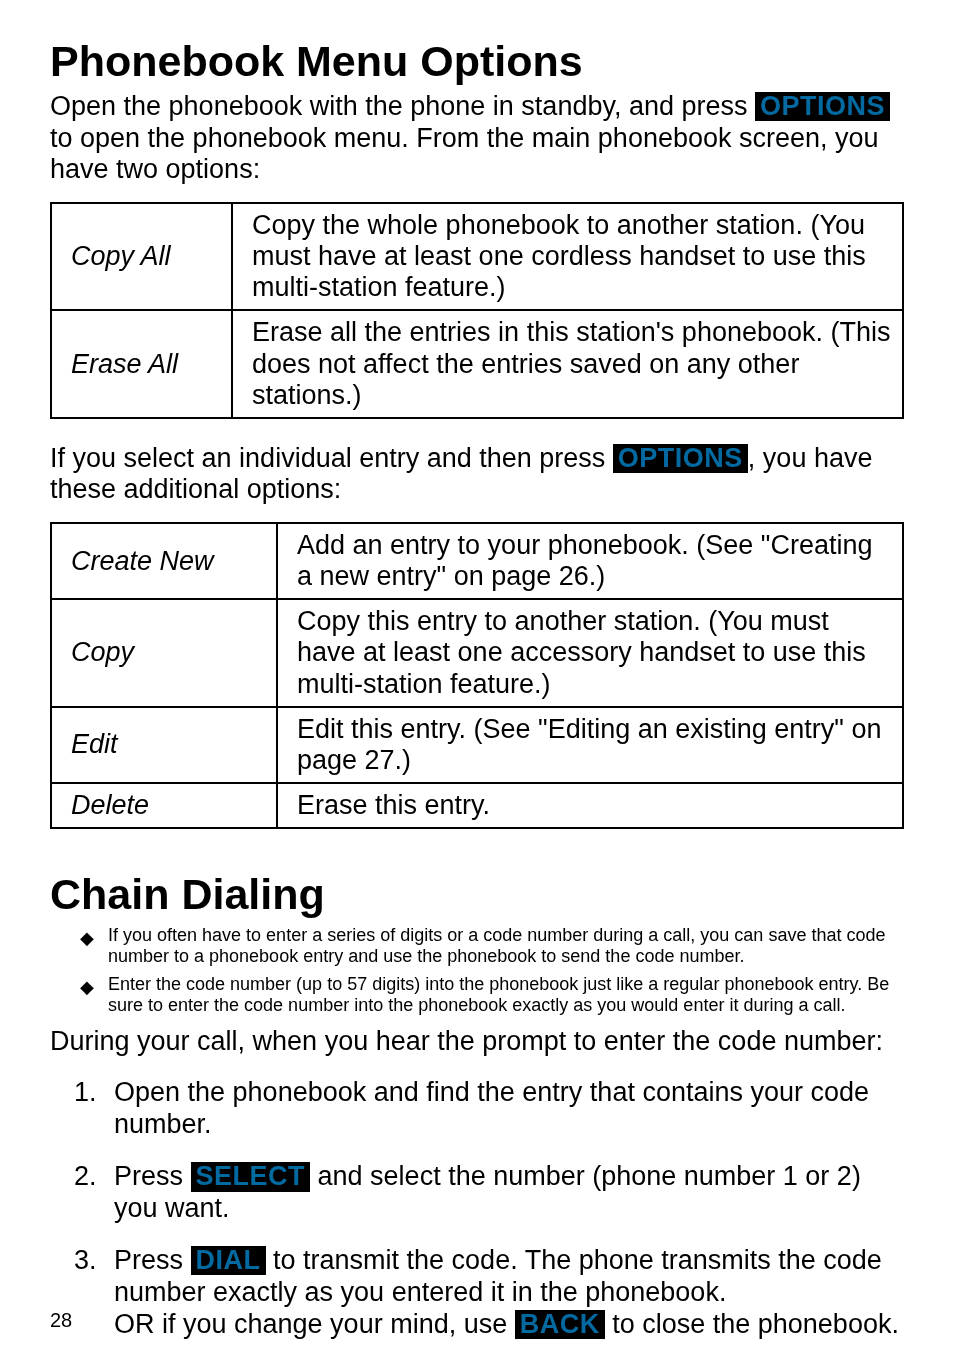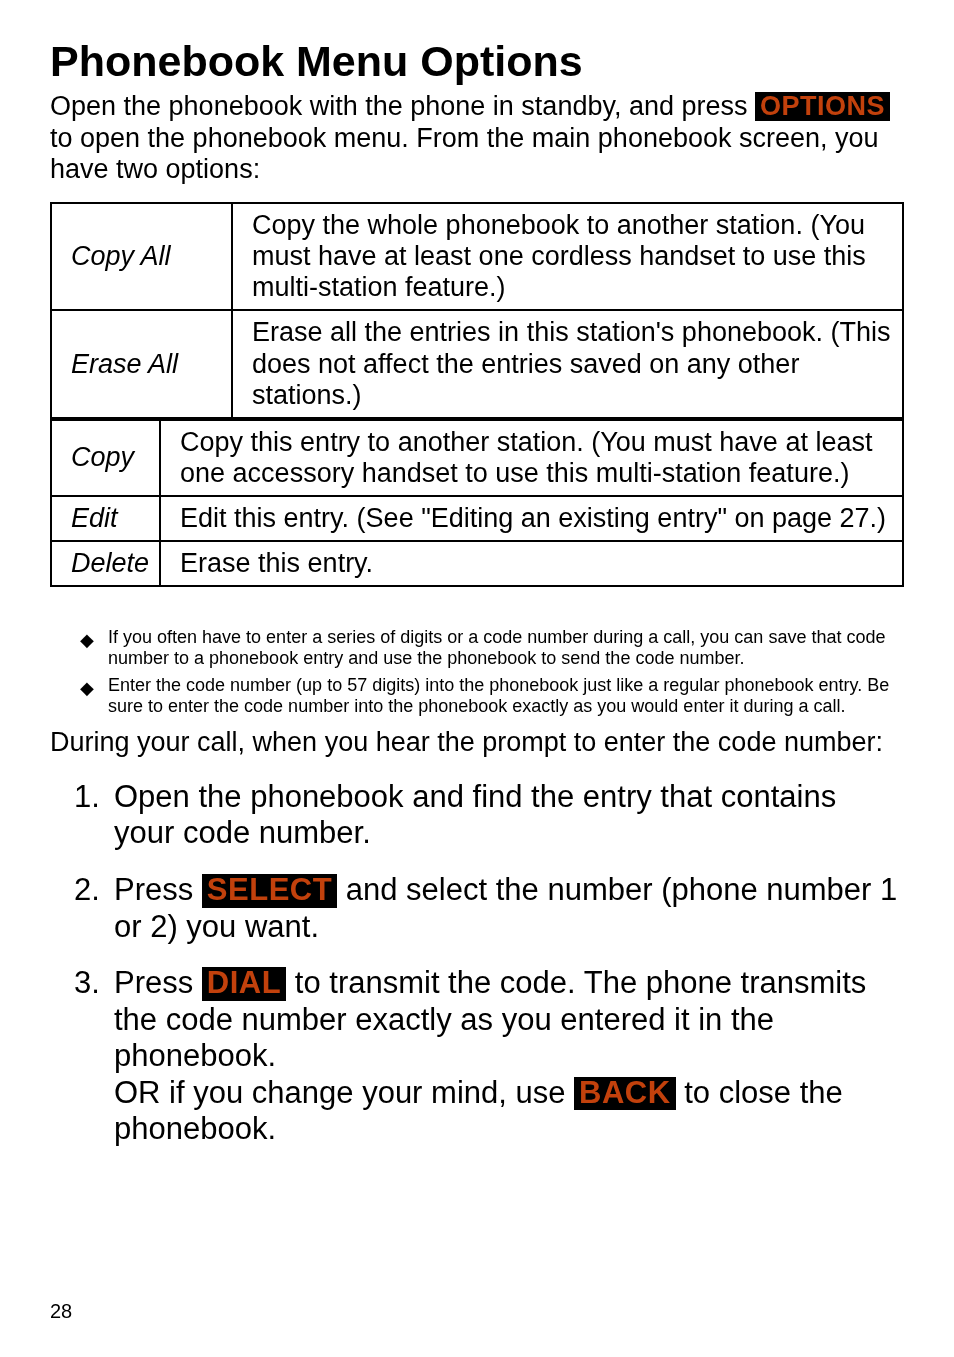--- a/index.html
+++ b/index.html
@@ -27,21 +27,21 @@
     line-height: 1.18;
     margin: 0 0 16px 0;
   }
   .body-text.after-table {
     margin-top: 24px;
     margin-bottom: 16px;
   }
   .pill {
     display: inline-block;
     background: #000;
-    color: #c2410c;
+    color: #0369a1;
     font-weight: bold;
     font-family: Arial, Helvetica, sans-serif;
     font-stretch: condensed;
     letter-spacing: 0.5px;
     padding: 0 5px 1px 5px;
     line-height: 1.05;
     vertical-align: baseline;
   }
   table.opt {
     border-collapse: collapse;
@@ -82,21 +82,21 @@
   }
   ol.steps {
     list-style: none;
     counter-reset: step;
     padding: 0 0 0 24px;
     margin: 2px 0 0 0;
   }
   ol.steps li {
     counter-increment: step;
     position: relative;
-    font-size: 31px;
+    font-size: 27px;
     line-height: 1.18;
     padding-left: 40px;
     margin-bottom: 2px;
     margin-top: 20px;
   }
   ol.steps li::before {
     content: counter(step) ".";
     position: absolute;
     left: 0;
     top: 0;
@@ -128,39 +128,47 @@
       <td class="label" style="width:150px">Copy All</td>
       <td>Copy the whole phonebook to another station. (You must have at least one cordless handset to use this multi-station feature.)</td>
     </tr>
     <tr>
       <td class="label">Erase All</td>
       <td>Erase all the entries in this station's phonebook. (This does not affect the entries saved on any other stations.)</td>
     </tr>
   </tbody>
     </table>
 
+  <p class="body-text after-table">
+    <span>If you select an individual entry and then press </span><span class="pill">OPTIONS</span><span>, you have these additional options:</span>
+  </p>
 
   <table class="opt">
     <tbody>
+        <tr>
+      <td class="label" style="width:195px">Create New</td>
+      <td>Add an entry to your phonebook. (See "Creating a new entry" on page 26.)</td>
+    </tr>
     <tr>
       <td class="label">Copy</td>
       <td>Copy this entry to another station. (You must have at least one accessory handset to use this multi-station feature.)</td>
     </tr>
     <tr>
       <td class="label">Edit</td>
       <td>Edit this entry. (See "Editing an existing entry" on page 27.)</td>
     </tr>
     <tr>
       <td class="label">Delete</td>
       <td>Erase this entry.</td>
     </tr>
   </tbody>
     </table>
 
   <div class="section2">
+    <h2 class="section-title">Chain Dialing</h2>
 
     <ul class="diamond">
       <li>If you often have to enter a series of digits or a code number during a call, you can save that code number to a phonebook entry and use the phonebook to send the code number.</li>
       <li>Enter the code number (up to 57 digits) into the phonebook just like a regular phonebook entry. Be sure to enter the code number into the phonebook exactly as you would enter it during a call.</li>
     </ul>
 
     <p class="body-text" style="margin-bottom:20px">During your call, when you hear the prompt to enter the code number:</p>
 
     <ol class="steps">
       <li>Open the phonebook and find the entry that contains your code number.</li>

